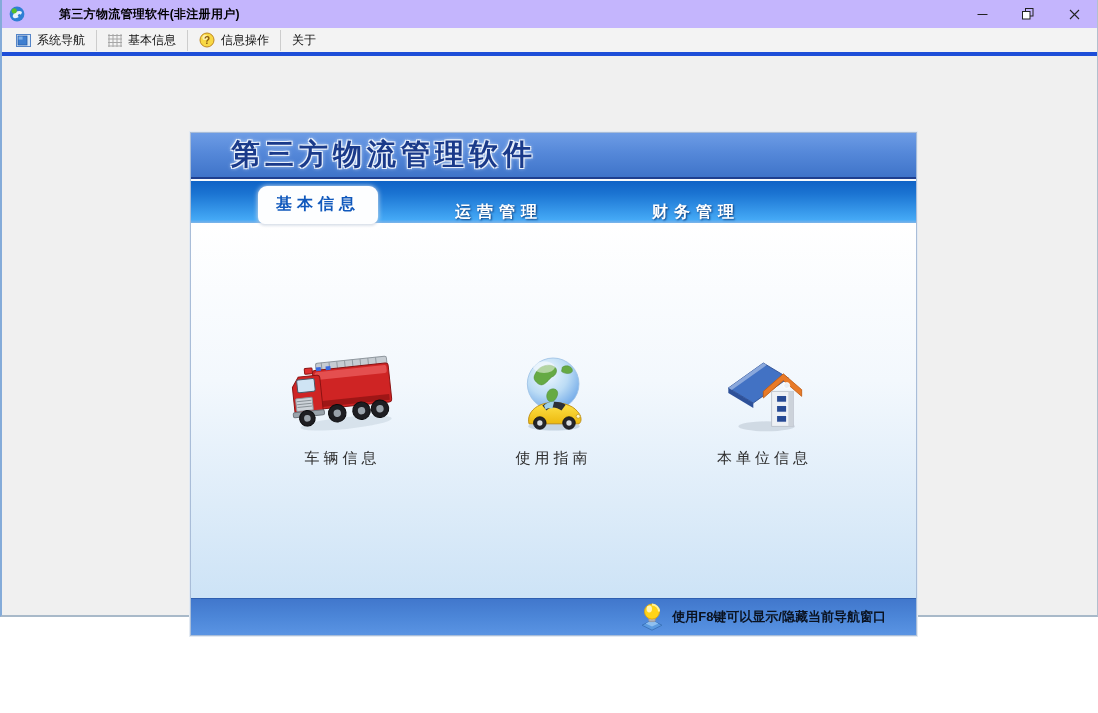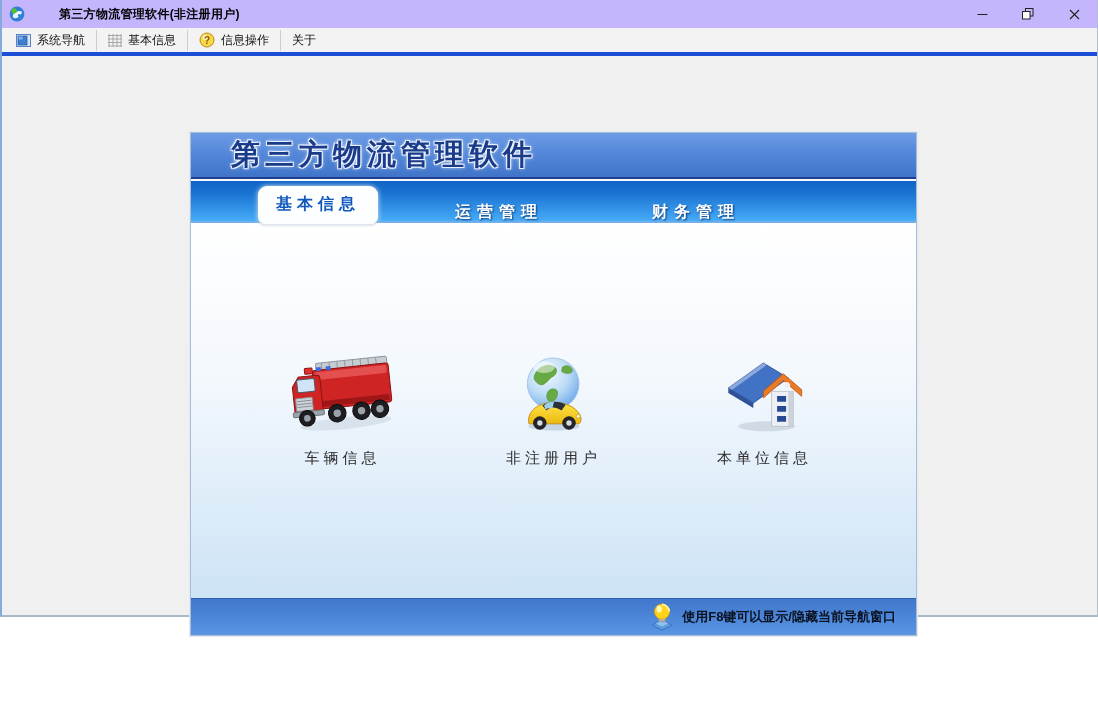--- a/index.html
+++ b/index.html
@@ -54,21 +54,21 @@
 
   .content-area { flex:1; background:linear-gradient(180deg,#ffffff 0%,#f3f8fd 42%,#cde3f6 100%);
     display:flex; align-items:center; justify-content:center; }
   .shortcuts { display:flex; }
   .shortcut { width:211px; display:flex; flex-direction:column; align-items:center; cursor:default; }
   .shortcut-label { margin-top:16px; font-size:15px; letter-spacing:4px; color:#2e2e2e; }
 
   .status-bar { height:37px; flex:none;
     background:linear-gradient(180deg,#4177cc 0%,#4c86d8 50%,#5a94e3 100%);
     border-top:1px solid #2f5fb0;
-    display:flex; align-items:center; justify-content:flex-end; padding-right:20px; gap:8px; }
+    display:flex; align-items:center; justify-content:flex-end; padding-right:30px; gap:8px; }
   .status-text { font-size:13px; font-weight:bold; color:#0a1220; }
 </style>
 </head>
 <body>
 
 <div class="app-window">
 
   <div class="titlebar">
     <svg class="app-ico" viewBox="0 0 16 16">
       <circle cx="8" cy="8" r="7.4" fill="#2f7fd4"></circle>
@@ -205,21 +205,21 @@
               <ellipse cx="50" cy="88" rx="31" ry="5" fill="#b6c8d8" opacity="0.7"></ellipse>
               <path d="M20,85 C17,72 28,62 42,60 C57,58 72,62 78,70 C83,75 84,82 80,85 Z" fill="url(#cb)" stroke="#b8860b"></path>
               <path d="M36,63 C42,57 58,57 64,62 L59,69 C52,64 45,64 41,69 Z" fill="#2c3038"></path>
               <path d="M38,63 C42,59 48,58 50,59 L48,67 C45,65 42,66 40,68 Z" fill="#9fd0e8"></path>
               <circle cx="33" cy="84" r="7.5" fill="#26262a" stroke="#101014"></circle>
               <circle cx="33" cy="84" r="3.2" fill="#d8dce0"></circle>
               <circle cx="68" cy="84" r="7.5" fill="#26262a" stroke="#101014"></circle>
               <circle cx="68" cy="84" r="3.2" fill="#d8dce0"></circle>
               <circle cx="79" cy="76" r="2.4" fill="#fff8d0" stroke="#c8a020"></circle>
             </svg>
-            <span class="shortcut-label">非注册用户</span>
+            <span class="shortcut-label">使用指南</span>
           </div>
 
           <div class="shortcut">
             <svg width="100" height="80" viewBox="0 0 100 96">
               <ellipse cx="52" cy="88" rx="34" ry="6" fill="#c4cfda" opacity="0.7"></ellipse>
               <polygon points="6,42 48,12 78,30 36,60" fill="#4272c4" stroke="#2a4a8e"></polygon>
               <polygon points="6,42 48,12 52,14.5 10,44.5" fill="#8aa8dc"></polygon>
               <polygon points="6,42 36,60 36,66 6,48" fill="#2e5199"></polygon>
               <polygon points="48,46 72,25 94,44 94,52 72,33 48,54" fill="#e87a28" stroke="#c05a10"></polygon>
               <rect x="58" y="46" width="26" height="42" fill="#edf0f4" stroke="#b8bec8"></rect>

